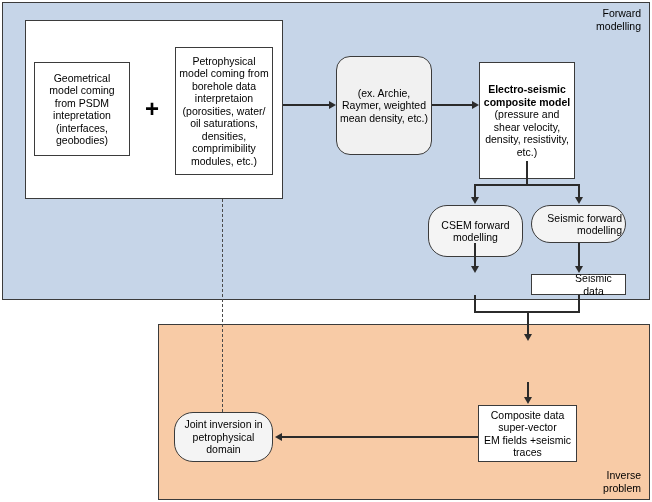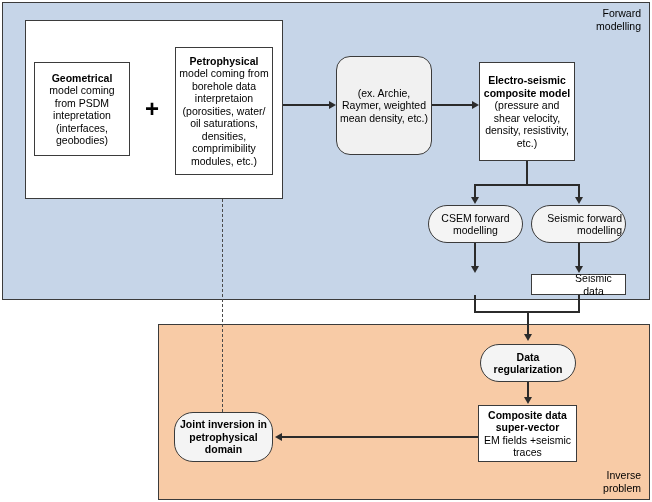--- a/index.html
+++ b/index.html
@@ -62,38 +62,38 @@
   }
   .node.pill {
     border-radius: 19px;
     background: #f4f4f4;
   }
   .node.plain-container {
     background: #ffffff;
     border: 1px solid #3b3b3b;
     justify-content: flex-start;
   }
-  .node .bold { font-weight: bold; }
+  .node .bold { font-weight: normal; }
   .node .ttl { font-weight: bold; display: block; }
   .node p { margin: 0; }
 
   
   #box-container     { left: 25px;  top: 20px;  width: 258px; height: 179px; }
   #box-geometrical   { left: 34px;  top: 62px;  width: 96px;  height: 94px;  }
   #box-petrophysical { left: 175px; top: 47px;  width: 98px;  height: 128px; }
   #plus-sign {
     position: absolute;
     left: 137px; top: 96px; width: 30px; height: 26px;
     font-size: 24px; font-weight: bold; color: #000;
     display: flex; align-items: center; justify-content: center;
     line-height: 1;
   }
   #box-kernel        { left: 336px; top: 56px;  width: 96px;  height: 99px; }
-  #box-electroseis   { left: 479px; top: 62px;  width: 96px;  height: 99px; }
-  #box-csem          { left: 428px; top: 205px; width: 95px;  height: 38px; }
+  #box-electroseis   { left: 479px; top: 62px;  width: 96px;  height: 117px; }
+  #box-csem          { left: 428px; top: 205px; width: 95px;  height: 52px; }
   #box-seismicfwd    { left: 531px; top: 205px; width: 95px;  height: 38px; text-align: right; }
   #box-emdata        { left: 428px; top: 274px; width: 95px;  height: 21px; }
   #box-seismicdata   { left: 531px; top: 274px; width: 95px;  height: 21px; padding-left: 33px; }
   #box-dataregular   { left: 480px; top: 344px; width: 96px;  height: 38px; }
   #box-composite     { left: 478px; top: 405px; width: 99px;  height: 57px; }
   #box-jointinv      { left: 174px; top: 412px; width: 99px;  height: 50px; }
 
   
   .edge {
     position: absolute;
@@ -172,23 +172,20 @@
 
   <div class="node pill" id="box-seismicfwd">
     <p>Seismic forward modelling</p>
   </div>
 
 
   <div class="node" id="box-seismicdata">
     <p>Seismic data</p>
   </div>
 
-  <div class="node pill" id="box-dataregular">
-    <p class="bold">Data regularization</p>
-  </div>
 
   <div class="node" id="box-composite">
     <p class="bold">Composite data super-vector</p>
     <p>EM fields +seismic traces</p>
   </div>
 
   <div class="node pill" id="box-jointinv">
     <p class="bold">Joint inversion in petrophysical domain</p>
   </div>
 

